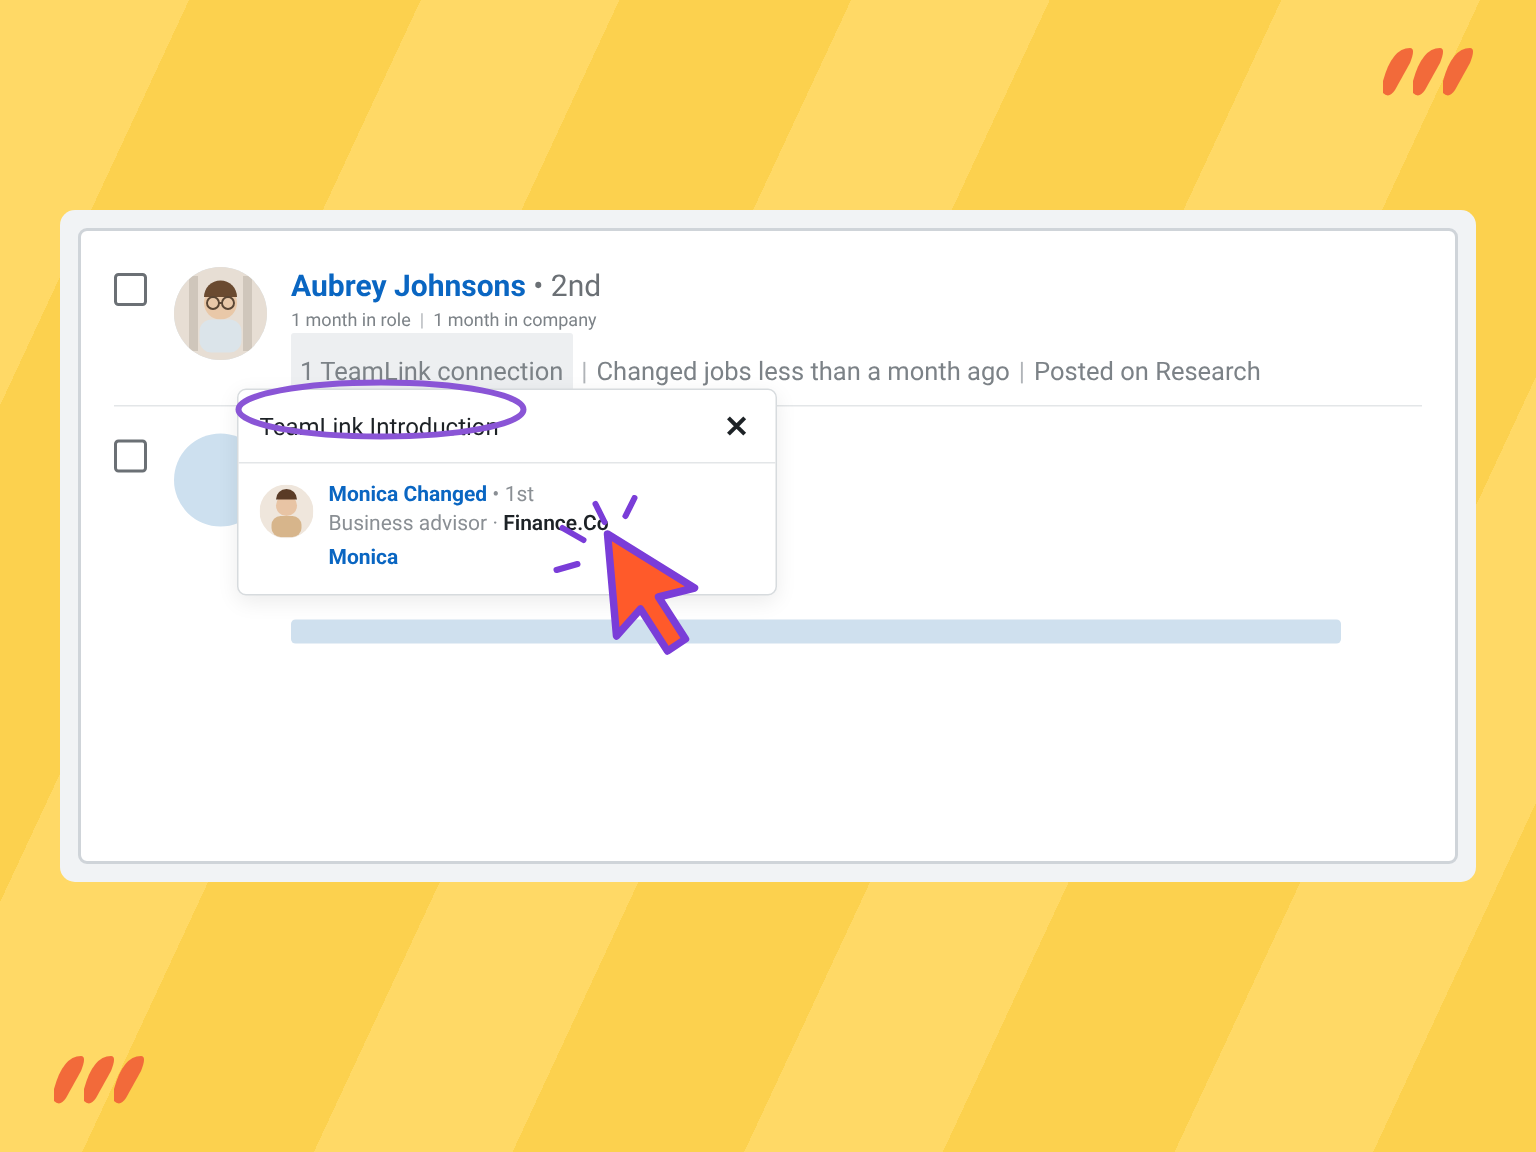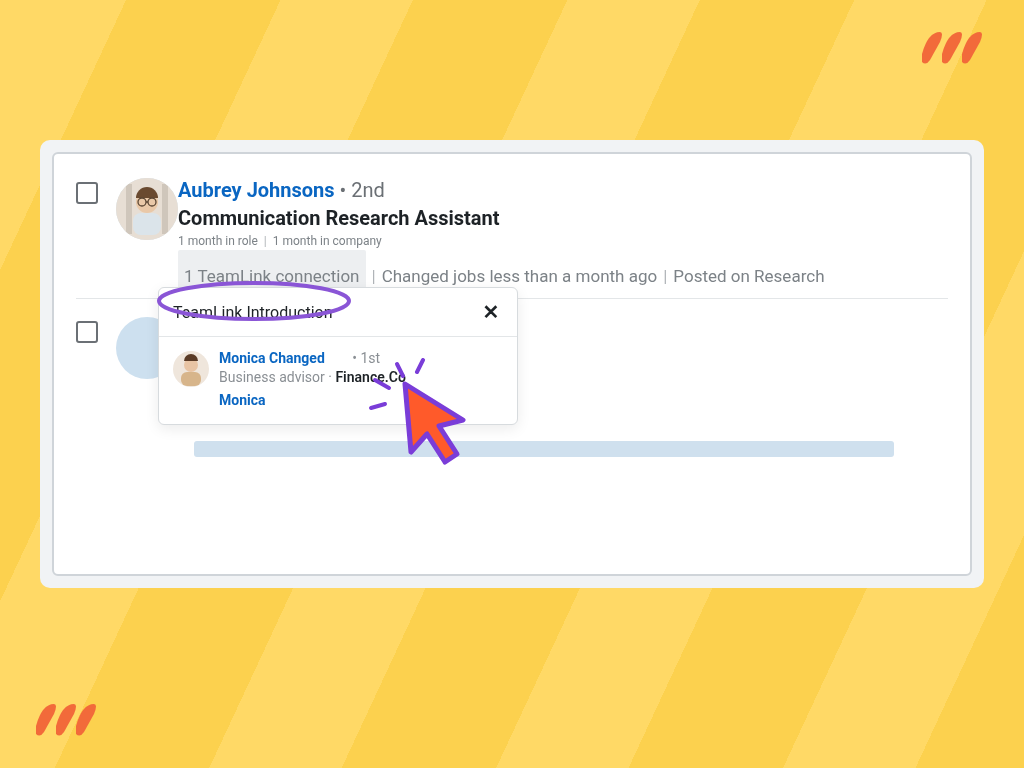--- a/index.html
+++ b/index.html
@@ -37,21 +37,21 @@
   .checkbox {
     width: 22px; height: 22px; border: 2px solid #6b7075; border-radius: 3px;
     margin-top: 4px; background: #fff; cursor: pointer;
   }
   .avatar {
     width: 62px; height: 62px; border-radius: 50%; margin-left: 18px;
     background: #d3e1ec; display: flex; align-items: center; justify-content: center;
     overflow: hidden; flex-shrink: 0;
   }
   .avatar svg { width: 100%; height: 100%; }
-  .info { margin-left: 0; flex: 1; }
+  .info { margin-left: 16px; flex: 1; }
   .name-line { font-size: 20px; line-height: 1.2; }
   .name-link { color: #0a66c2; font-weight: 700; }
   .degree { color: #6b7075; font-weight: 400; }
   .title-line { font-size: 20px; font-weight: 700; color: #1d2226; margin-top: 4px; }
   .loc { font-size: 17px; color: #7c8287; margin-top: 6px; }
   .tenure { font-size: 12px; color: #7c8287; margin-top: 4px; }
   .tenure .sep { display: inline-block; margin: 0 6px; color: #b0b4b8; }
   .signal-bar { margin-top: 18px; font-size: 17px; color: #7c8287; }
   .signal-bar .highlight { background: #edeff1; padding: 16px 6px; border-radius: 2px; }
   .signal-bar .divider { margin: 0 6px; color: #b0b4b8; }
@@ -90,21 +90,21 @@
     width: 24px; height: 24px; display: flex; align-items: center; justify-content: center;
   }
   .popover-body { display: flex; padding: 12px 14px 14px 14px; }
   .mini-avatar {
     width: 36px; height: 36px; border-radius: 50%; overflow: hidden;
     flex-shrink: 0; margin-top: 2px;
   }
   .mini-avatar svg { width: 100%; height: 100%; }
   .mini-info { margin-left: 10px; font-size: 14px; line-height: 1.35; }
   .mini-name { color: #0a66c2; font-weight: 700; }
-  .mini-degree { color: #8a8f94; font-weight: 400; margin-left: 24px; }
+  .mini-degree { color: #8a8f94; font-weight: 400; }
   .mini-sub { color: #8a8f94; }
   .mini-sub .company { color: #1d2226; font-weight: 600; }
   .msg-link { color: #0a66c2; font-weight: 700; font-size: 14px; display: inline-block; margin-top: 4px; cursor: pointer; }
 
   
   .cursor-annot {
     position: absolute; left: 208px; top: 70px; width: 120px; height: 120px;
     pointer-events: none;
   }
 </style>
@@ -147,21 +147,20 @@
           <circle cx="26" cy="24" r="4" fill="none" stroke="#5a4634" stroke-width="1.3"></circle>
           <circle cx="36" cy="24" r="4" fill="none" stroke="#5a4634" stroke-width="1.3"></circle>
           <line x1="30" y1="24" x2="32" y2="24" stroke="#5a4634" stroke-width="1.3"></line>
           <rect x="17" y="35" width="28" height="22" rx="8" fill="#dbe4ea"></rect>
         </svg>
       </div>
       <div class="info">
         <div class="name-line">
           <span class="name-link">Aubrey Johnsons</span><span class="degree"><span> • </span><span>2nd</span></span>
         </div>
-        <div class="title-line">Communication Research Assistant</div>
         <div class="tenure">
           <span>1 month in role</span><span class="sep">|</span><span>1 month in company</span>
         </div>
         <div class="signal-bar">
           <span class="highlight">1 TeamLink connection</span><span class="divider">|</span><span>Changed jobs less than a month ago</span><span class="divider">|</span><span>Posted on Research</span>
         </div>
       </div>
     </div>
 
     <hr class="hr">

